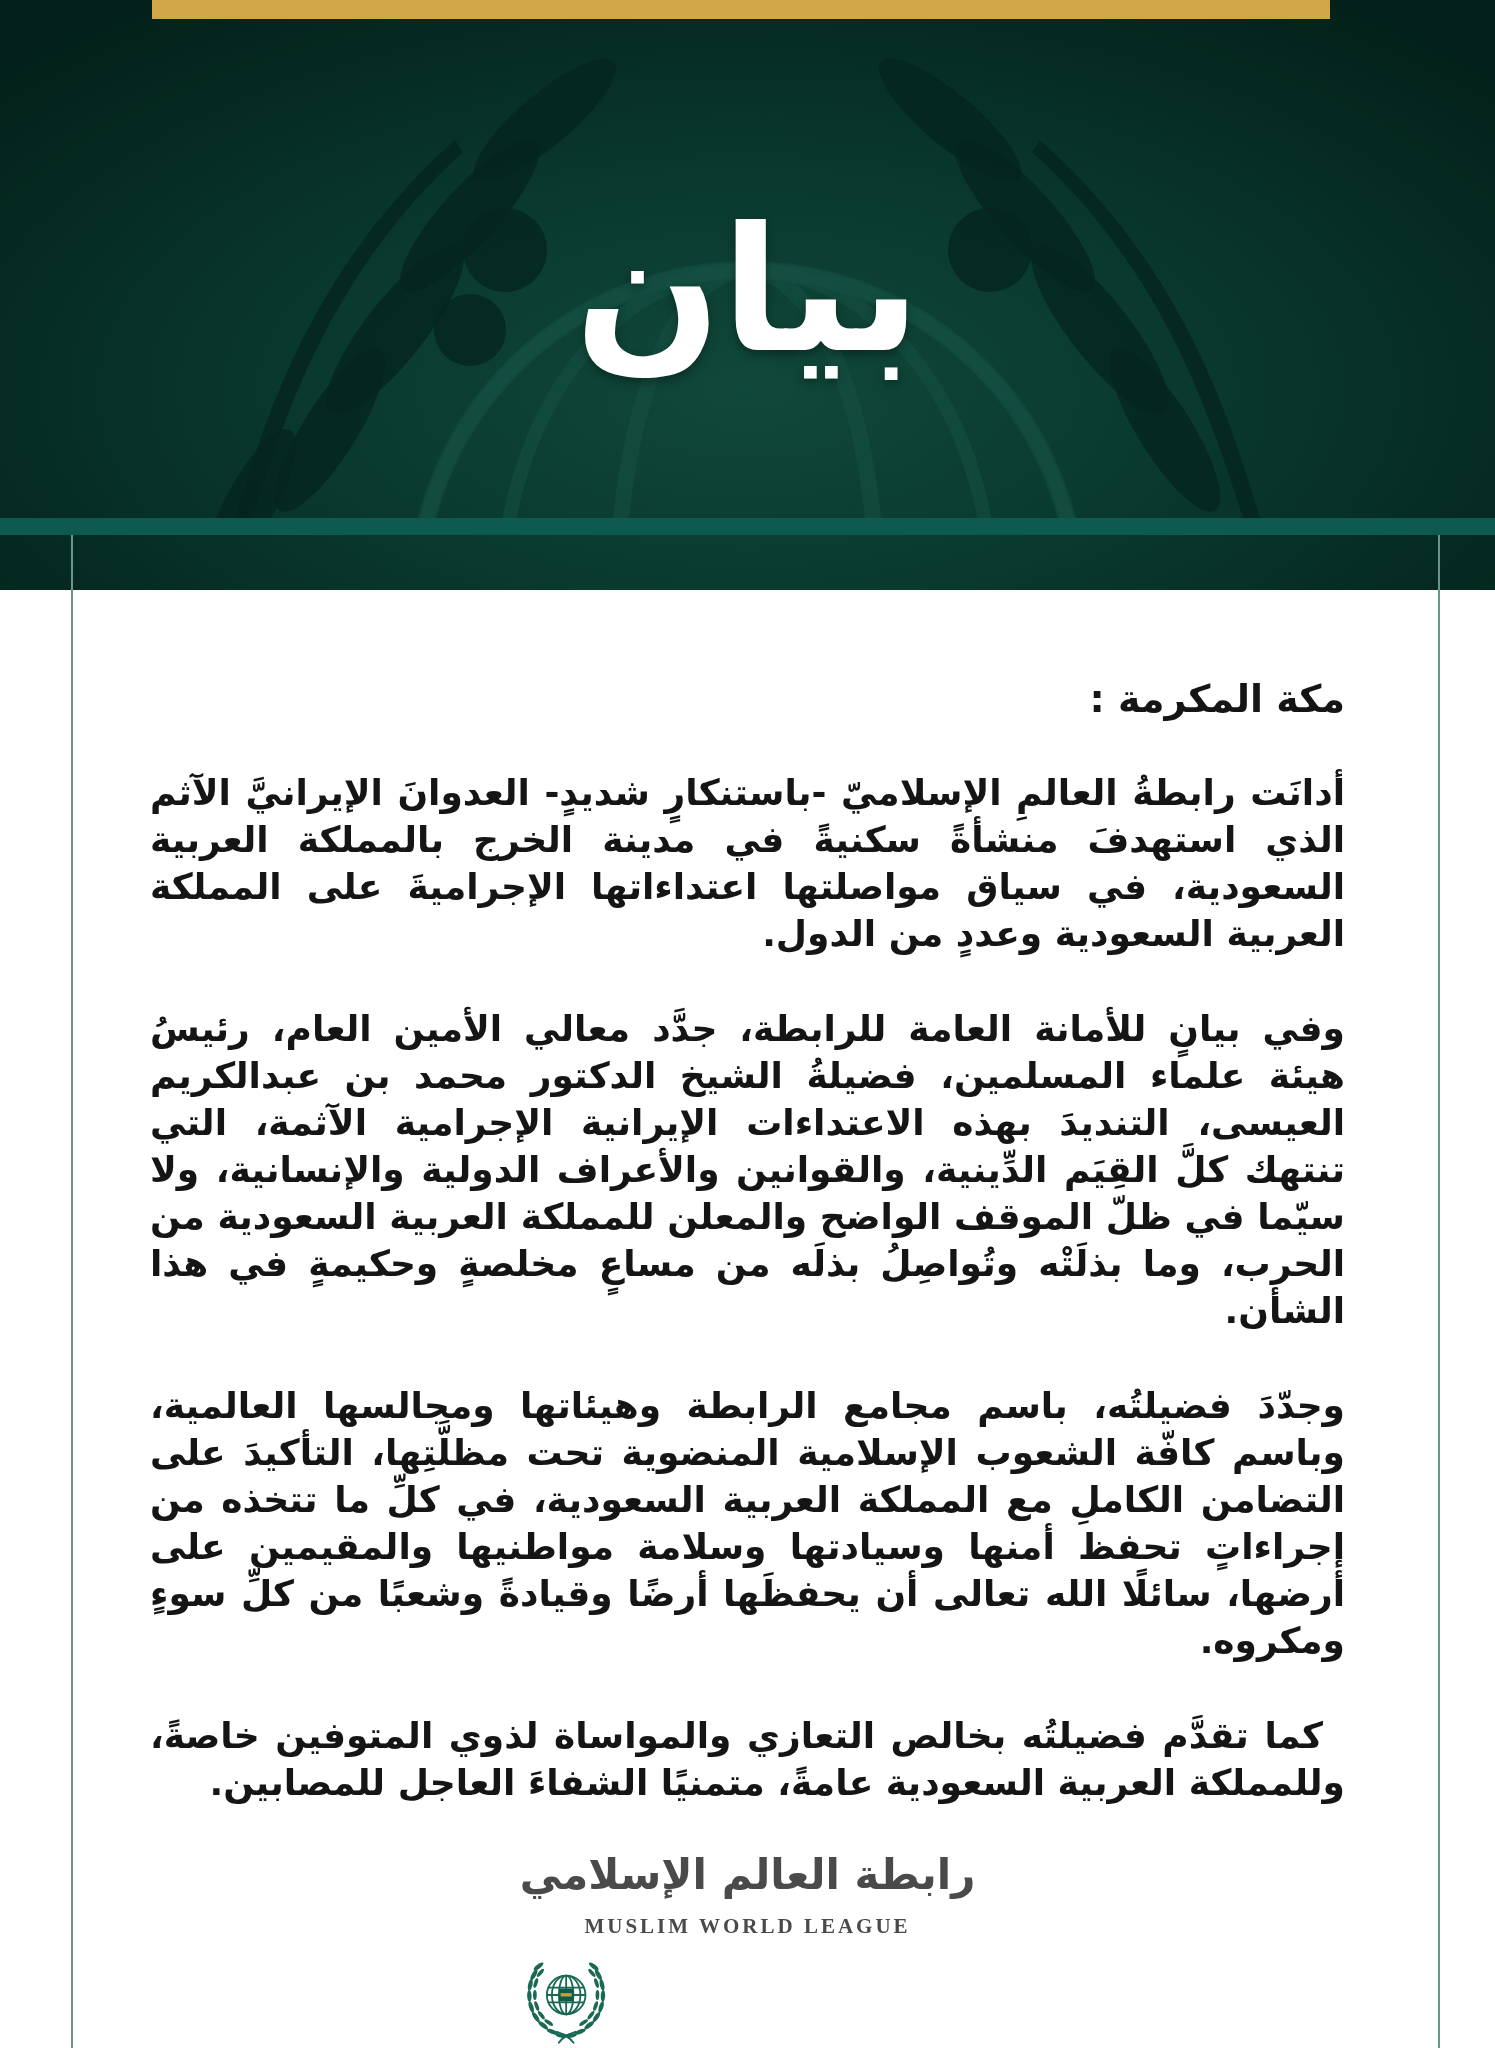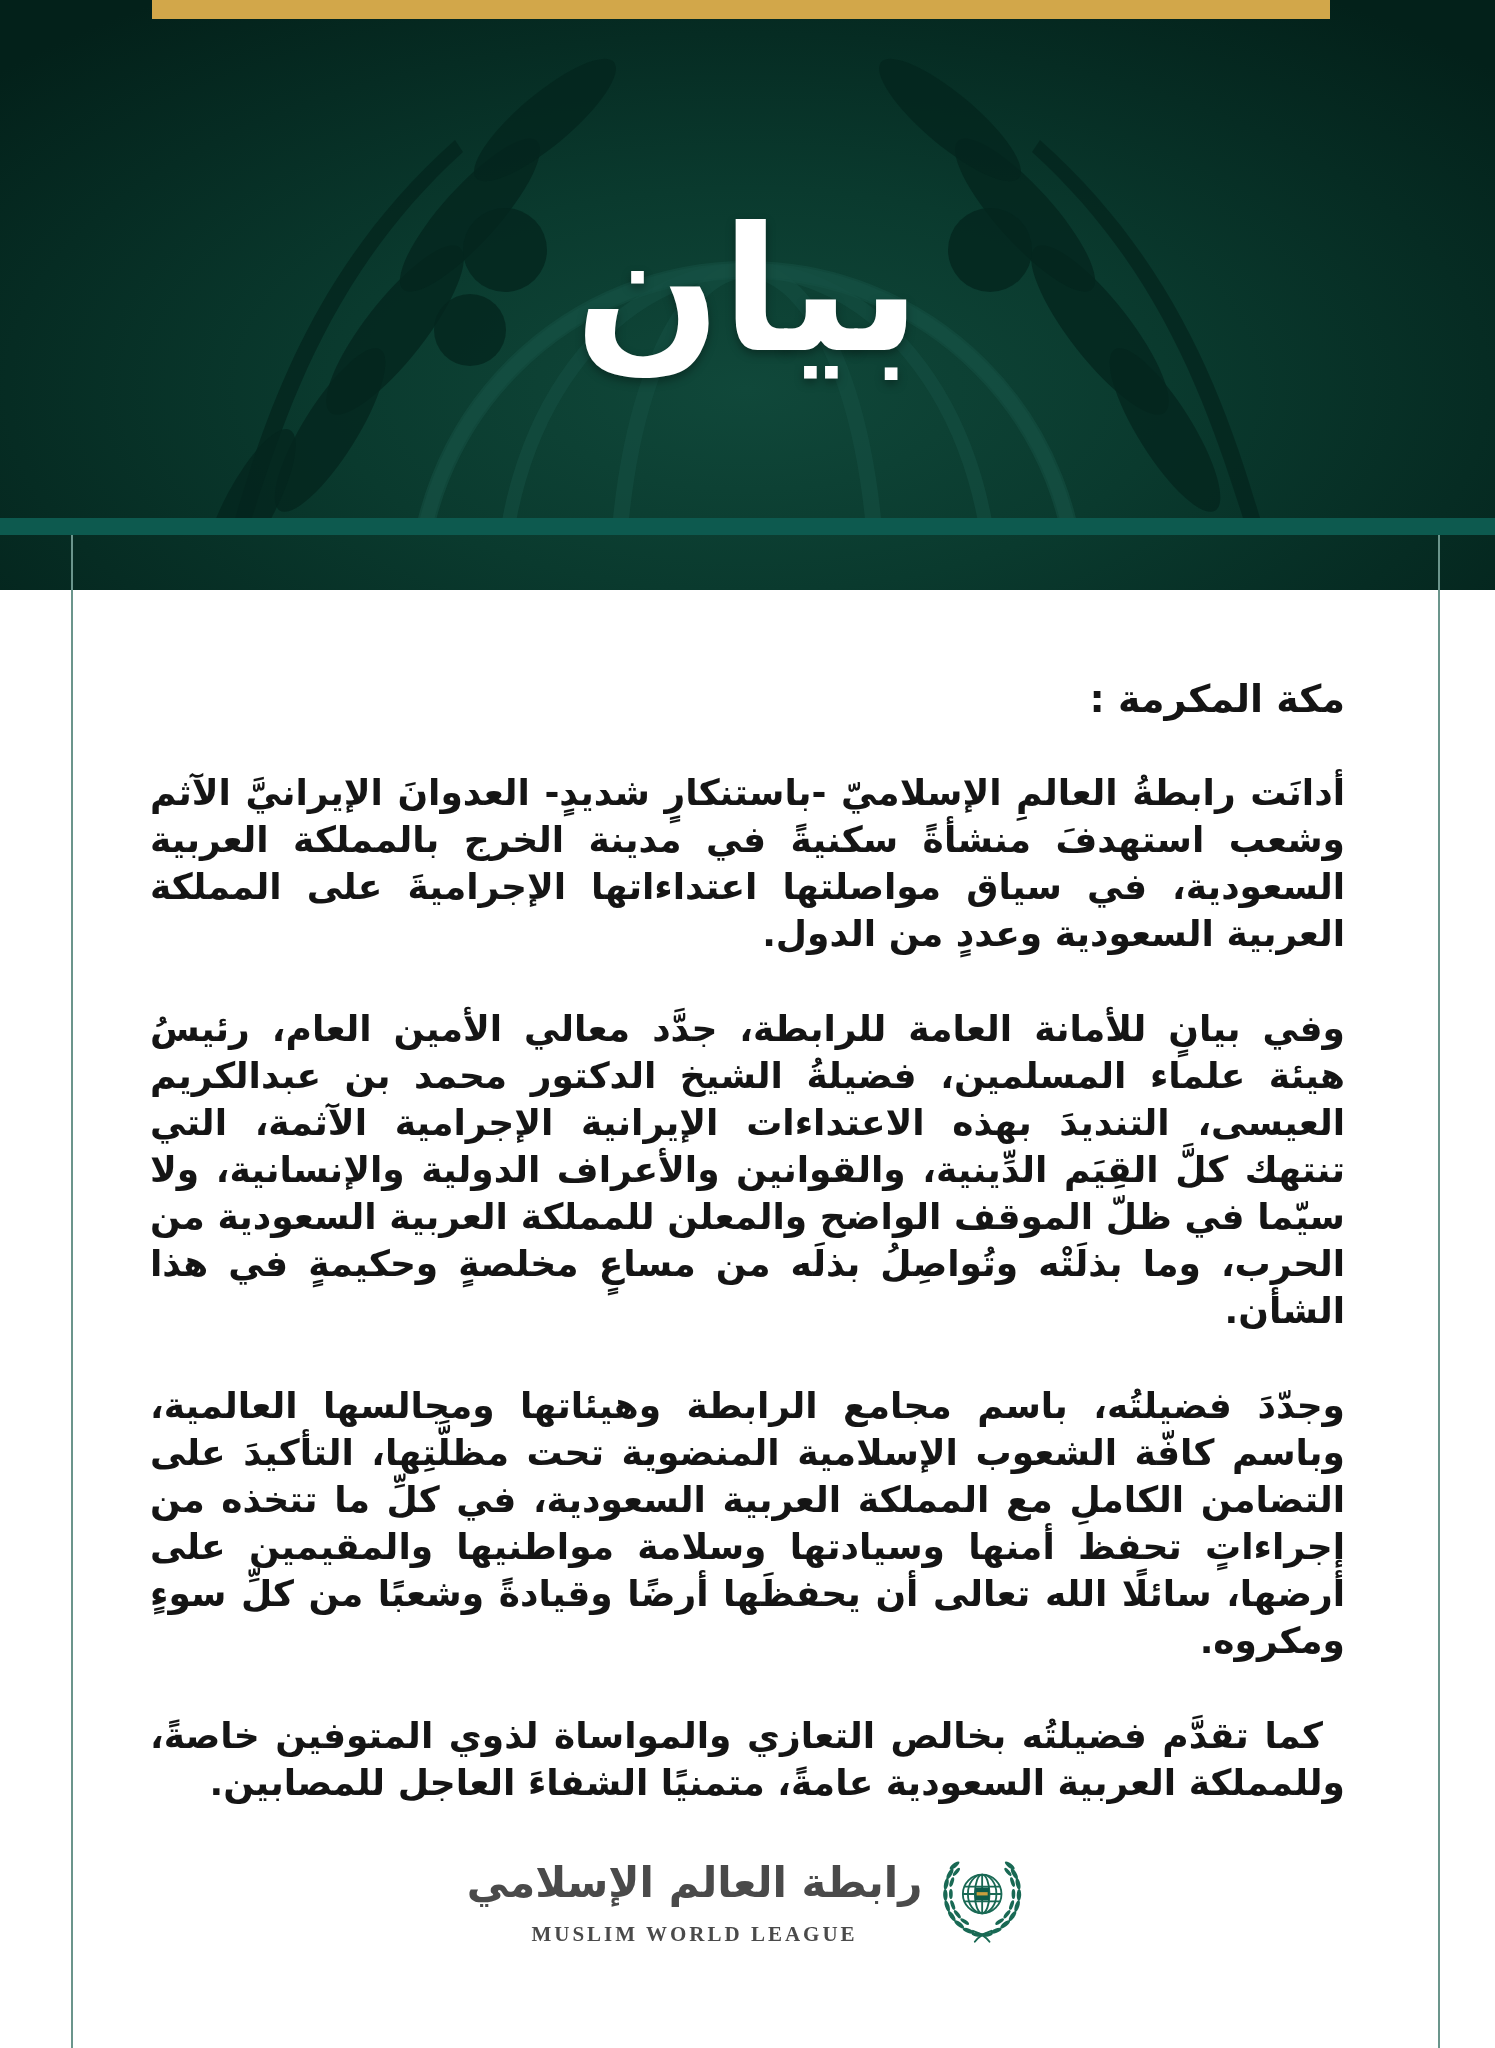--- a/index.html
+++ b/index.html
@@ -73,21 +73,21 @@
     line-height: 47px;
     text-align: justify;
     text-align-last: right;
   }
   .para.indented { text-indent: 22px; }
 
   
   .logo {
     position: absolute; top: 1852px; left: 50%;
     transform: translateX(-50%);
-    display: flex; align-items: flex-end;
+    display: flex; flex-direction: column; align-items: flex-start;
     gap: 14px;
     direction: ltr;
   }
   .logo-text { display: flex; flex-direction: column; align-items: center; }
   .logo-arabic {
     direction: rtl;
     font-size: 42px;
     font-weight: bold;
     color: #4a4a4a;
     line-height: 1.1;
@@ -143,21 +143,21 @@
     <div class="banner-title">بيان</div>
   </header>
 
   <div class="teal-band"></div>
 
   <div class="side-line left"></div>
   <div class="side-line right"></div>
 
   <main class="content">
     <p class="dateline">مكة المكرمة :</p>
-    <p class="para">أدانَت رابطةُ العالمِ الإسلاميّ -باستنكارٍ شديدٍ- العدوانَ الإيرانيَّ الآثم وشعب استهدفَ منشأةً سكنيةً في مدينة الخرج بالمملكة العربية السعودية، في سياق مواصلتها اعتداءاتها الإجراميةَ على المملكة العربية السعودية وعددٍ من الدول.</p>
+    <p class="para">أدانَت رابطةُ العالمِ الإسلاميّ -باستنكارٍ شديدٍ- العدوانَ الإيرانيَّ الآثم الذي استهدفَ منشأةً سكنيةً في مدينة الخرج بالمملكة العربية السعودية، في سياق مواصلتها اعتداءاتها الإجراميةَ على المملكة العربية السعودية وعددٍ من الدول.</p>
     <p class="para">وفي بيانٍ للأمانة العامة للرابطة، جدَّد معالي الأمين العام، رئيسُ هيئة علماء المسلمين، فضيلةُ الشيخ الدكتور محمد بن عبدالكريم العيسى، التنديدَ بهذه الاعتداءات الإيرانية الإجرامية الآثمة، التي تنتهك كلَّ القِيَم الدِّينية، والقوانين والأعراف الدولية والإنسانية، ولا سيّما في ظلّ الموقف الواضح والمعلن للمملكة العربية السعودية من الحرب، وما بذلَتْه وتُواصِلُ بذلَه من مساعٍ مخلصةٍ وحكيمةٍ في هذا الشأن.</p>
     <p class="para">وجدّدَ فضيلتُه، باسم مجامع الرابطة وهيئاتها ومجالسها العالمية، وباسم كافّة الشعوب الإسلامية المنضوية تحت مظلَّتِها، التأكيدَ على التضامن الكاملِ مع المملكة العربية السعودية، في كلِّ ما تتخذه من إجراءاتٍ تحفظ أمنها وسيادتها وسلامة مواطنيها والمقيمين على أرضها، سائلًا الله تعالى أن يحفظَها أرضًا وقيادةً وشعبًا من كلِّ سوءٍ ومكروه.</p>
     <p class="para indented">كما تقدَّم فضيلتُه بخالص التعازي والمواساة لذوي المتوفين خاصةً، وللمملكة العربية السعودية عامةً، متمنيًا الشفاءَ العاجل للمصابين.</p>
   </main>
 
   <footer class="logo">
     <div class="logo-text">
       <div class="logo-arabic">رابطة العالم الإسلامي</div>
       <div class="logo-english">MUSLIM WORLD LEAGUE</div>
     </div>

